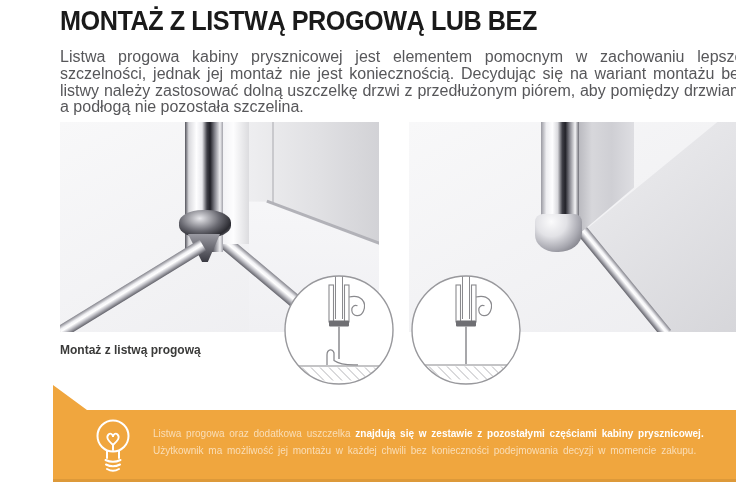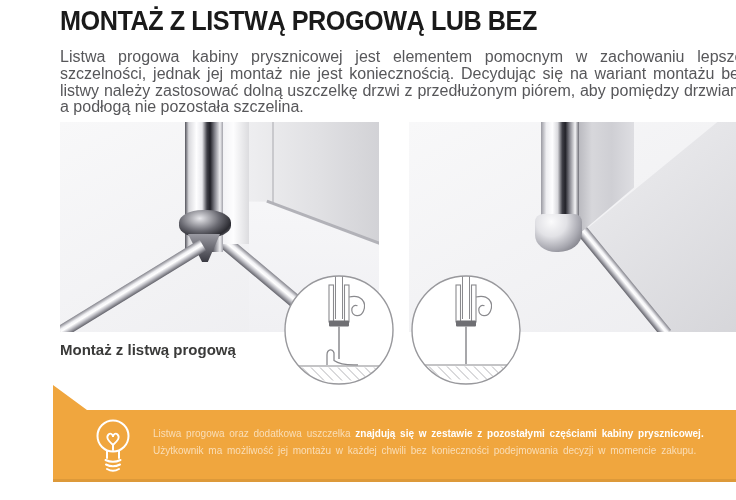--- a/index.html
+++ b/index.html
@@ -55,21 +55,21 @@
           background:linear-gradient(90deg,#b8b8be 0%,#d7d7db 25%,#cfcfd4 60%,#dedee2 100%);
           clip-path:polygon(0 0,100% 0,100% 59%,4% 100%,0 100%);}
   .r-pillar{left:132px;top:0;width:38px;height:110px;
           background:linear-gradient(90deg,#9a9aa2 0%,#eeeef1 14%,#fefeff 30%,#d9d9dd 44%,
                       #3f3f47 56%,#23232a 64%,#8a8a92 76%,#f4f4f6 90%,#6e6e76 100%);}
   .r-cap{left:126px;top:92px;width:47px;height:38px;border-radius:8px 8px 50% 45%;
           background:radial-gradient(ellipse at 35% 20%,#fbfbfc 0%,#e2e2e6 35%,#a8a8b0 65%,
                       #7c7c84 85%,#b0b0b6 100%);}
 
   
-  .caption{position:absolute;top:341px;font-size:15px;font-weight:600;color:#3a3a39;line-height:18px;}
+  .caption{position:absolute;top:341px;font-size:12px;font-weight:600;color:#3a3a39;line-height:18px;}
   .caption-left{left:25px;}
   .caption-right{left:374px;width:337px;text-align:right;}
 
   
   .diagram{position:absolute;width:112px;height:112px;top:274px;}
   .diagram-left{left:248px;}
   .diagram-right{left:375px;}
 
   
   .banner{position:absolute;left:18px;top:385px;width:692px;height:97px;background:#f0a63e;

